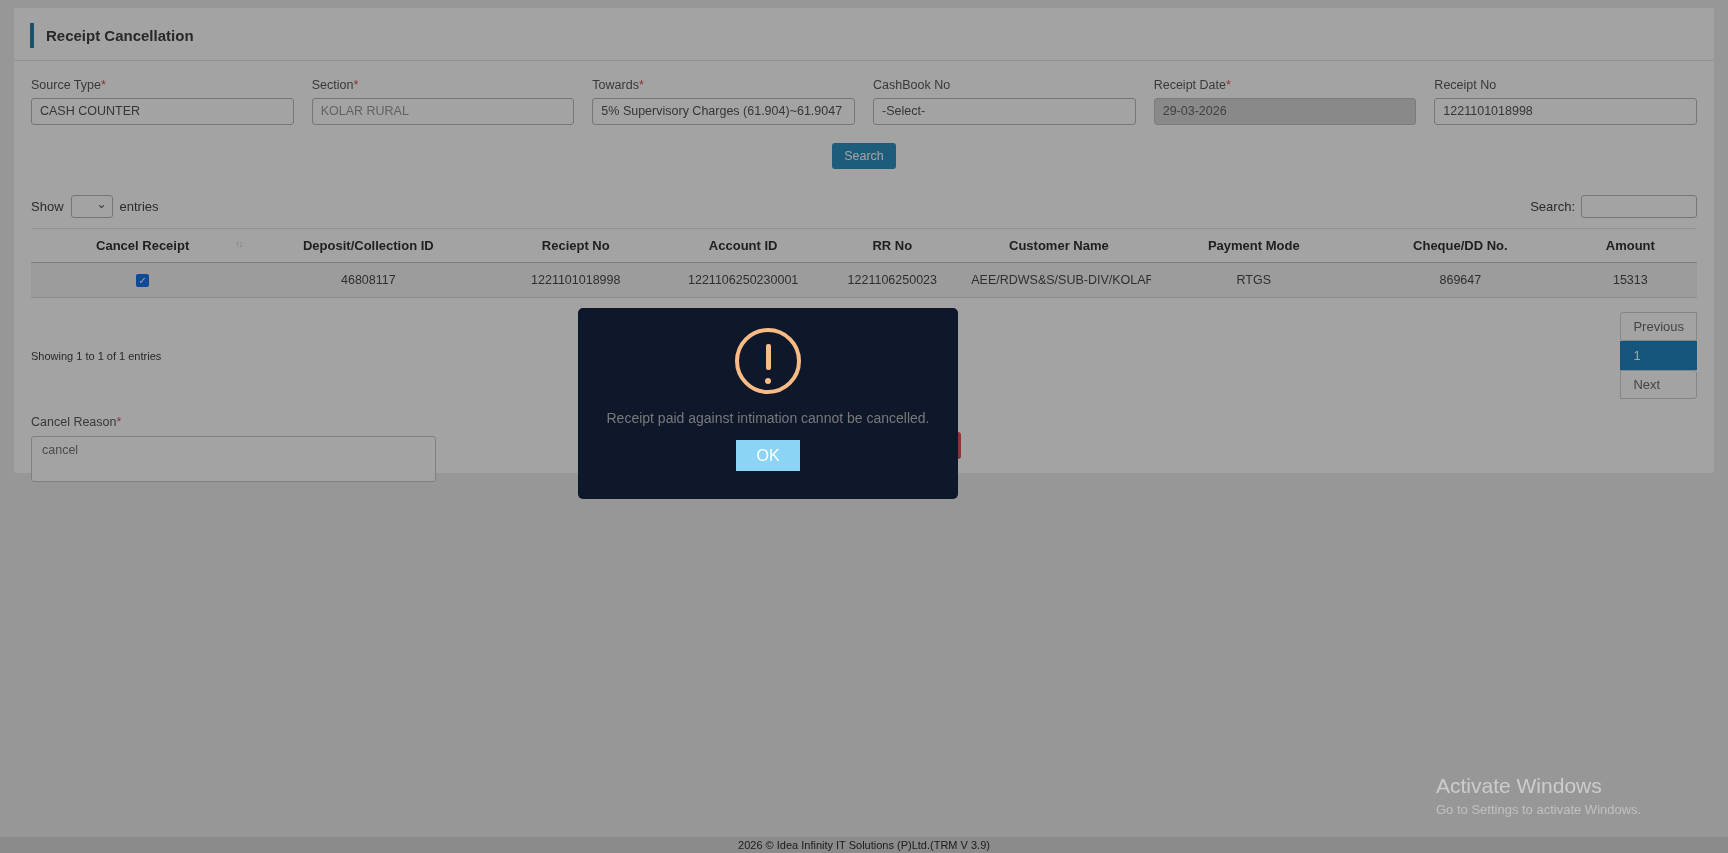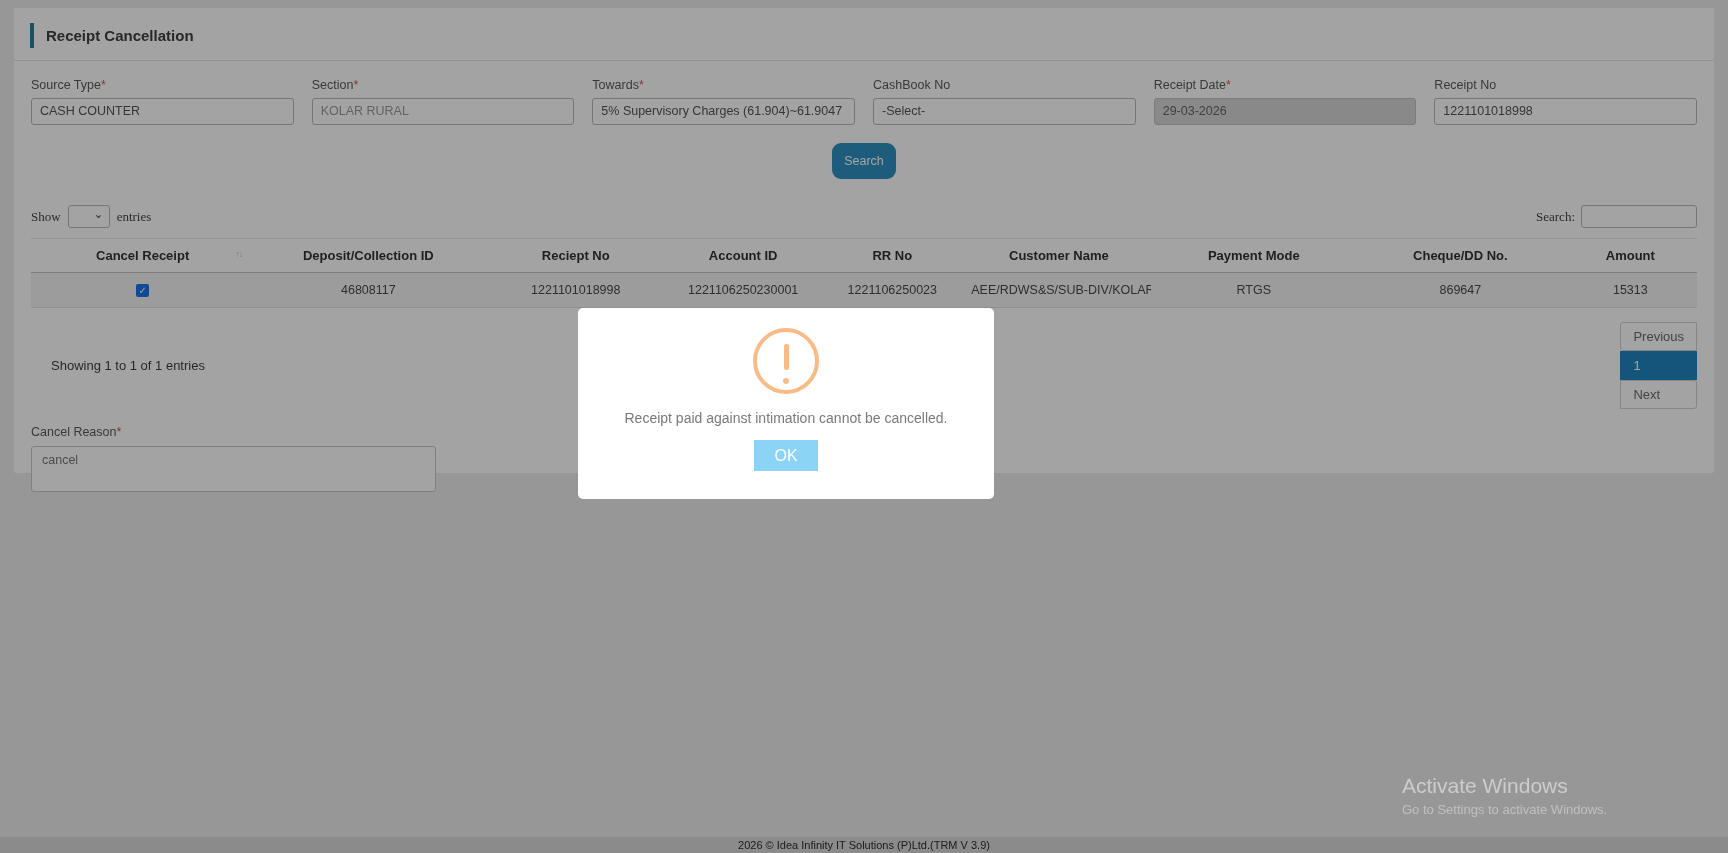--- a/index.html
+++ b/index.html
@@ -17,45 +17,45 @@
   .form-row { display:flex; gap:18px; padding:17px 17px 0 17px; }
   .field { flex:1; min-width:0; }
   .field-label { font-size:12.5px; color:#5a5a5a; }
   .req { color:#d9534f; }
   .field-box { margin-top:6px; height:27px; line-height:25px; border:1px solid #b9b9b9; border-radius:3px;
                padding:0 8px; font-size:12.5px; color:#555; background:#fff; white-space:nowrap; overflow:hidden; }
   .field-box.disabled { color:#9a9a9a; }
   .field-box.readonly { background:#d6d6d6; color:#666; border-color:#c2c2c2; }
 
   .search-row { text-align:center; margin-top:18px; }
-  .btn-search { display:inline-block; min-width:64px; height:36px; padding:0 12px; background:#3090c0; color:#fff;
-                border:none; border-radius:9px; font-size:12.5px; font-family:inherit; cursor:pointer; }
+  .btn-search { display:inline-block; min-width:64px; height:26px; padding:0 12px; background:#3090c0; color:#fff;
+                border:none; border-radius:3px; font-size:12.5px; font-family:inherit; cursor:pointer; }
 
   
   .table-controls { display:flex; justify-content:space-between; align-items:center; padding:0 17px; margin-top:26px; }
-  .length-control, .filter-control { display:flex; align-items:center; font-size:13px; color:#444;font-family:Liberation Serif, serif; }
+  .length-control, .filter-control { display:flex; align-items:center; font-size:13px; color:#444; }
   .show-select { position:relative; width:42px; height:23px; border:1px solid #b9b9b9; border-radius:3px; margin:0 7px; background:#fff; }
   .show-select .chev { position:absolute; right:5px; top:1px; font-size:12px; color:#555; }
   .table-search-input { width:116px; height:23px; border:1px solid #b9b9b9; border-radius:3px; margin-left:6px;
                         font-size:12.5px; padding:0 6px; font-family:inherit; background:#fff; }
 
   
   .table-wrap { padding:0 17px; margin-top:10px; }
   table { width:100%; border-collapse:collapse; table-layout:fixed; }
   thead th { padding:9px 4px; font-size:13px; font-weight:700; color:#333; text-align:center;
              border-top:1px solid #e6e6e6; border-bottom:1px solid #c6c6c6; position:relative; }
   .sort-icon { position:absolute; right:12px; top:10px; font-size:9px; color:#bdbdbd; letter-spacing:-1px; }
   tbody td { padding:10px 4px; font-size:12.5px; color:#4a4a4a; text-align:center; background:#f4f4f4;
              border-bottom:1px solid #e0e0e0; white-space:nowrap; overflow:hidden; }
   .checkbox { display:inline-block; width:13px; height:13px; background:#1a73e8; border-radius:2px;
               color:#fff; font-size:10px; line-height:13px; text-align:center; cursor:pointer; }
 
   
   .table-footer { display:flex; justify-content:space-between; align-items:center; padding:0 17px; margin-top:14px; }
-  .dt-info { font-size:13px; color:#3f3f3f;margin-left:20px; }
+  .dt-info { font-size:11px; color:#3f3f3f; }
   .pagination { display:flex;flex-direction:column; }
   .page-btn { display:inline-block; padding:6px 12px; border:1px solid #d2d2d2; margin-left:-1px; font-size:13px;
               color:#6b6b6b; background:#fff; cursor:pointer; }
   .page-btn.first { border-radius:3px 0 0 3px; }
   .page-btn.last { border-radius:0 3px 3px 0; }
   .page-btn.active { background:#2186c0; border-color:#2186c0; color:#fff; }
 
   
   .reason-block { padding:0 17px; margin-top:16px; }
   .reason-textarea { margin-top:7px; width:405px; height:46px; border:1px solid #c9c9c9; border-radius:3px;
@@ -65,31 +65,31 @@
   .btn-close { position:absolute; left:897px; top:432px; width:64px; height:27px; background:#d9534f; color:#fff;
                border:none; border-radius:3px; font-size:13px; font-family:inherit; cursor:pointer; z-index:5; }
 
   
   .footer { position:absolute; left:0; right:0; bottom:0; height:16px; background:#d9d9d9;
             display:flex; align-items:center; justify-content:center; }
   .footer span { font-size:11px; font-weight:400; color:#2e2e2e; }
 
   
   .overlay { position:absolute; inset:0; background:rgba(0,0,0,0.36); z-index:10; }
-  .modal { position:absolute; left:578px; top:308px; width:416px; height:191px; background:#ffffff; border-radius:5px;
+  .modal { position:absolute; left:578px; top:308px; width:380px; height:191px; background:#0f172a; border-radius:5px;
            z-index:20; text-align:center; }
   .warn-circle { width:66px; height:66px; border:4px solid #F8BB86; border-radius:50%; margin:20px auto 0; }
   .warn-bar { width:5px; height:26px; background:#F8BB86; border-radius:2px; margin:12px auto 0; }
   .warn-dot { width:6px; height:6px; background:#F8BB86; border-radius:50%; margin:8px auto 0; }
   .modal-msg { margin-top:16px; font-size:14px; color:#797979; padding:0 14px; }
   .btn-ok { margin-top:14px; width:64px; height:31px; background:#8CD4F5; color:#fff; border:none; border-radius:0;
             font-size:16px; font-family:inherit; cursor:pointer; }
 
   
-  .watermark { position:absolute; left:1402px; top:774px; z-index:30; pointer-events:none; }
+  .watermark { position:absolute; left:1436px; top:774px; z-index:30; pointer-events:none; }
   .wm1 { font-size:21px; color:rgba(248,248,248,0.55); }
   .wm2 { font-size:13px; color:rgba(248,248,248,0.42); margin-top:4px; }
 
   
   col.c1{width:13.4%} col.c2{width:13.7%} col.c3{width:11.2%} col.c4{width:8.9%} col.c5{width:9.0%}
   col.c6{width:11.0%} col.c7{width:12.4%} col.c8{width:12.4%} col.c9{width:8.0%}
 </style>
 </head>
 <body>
 

